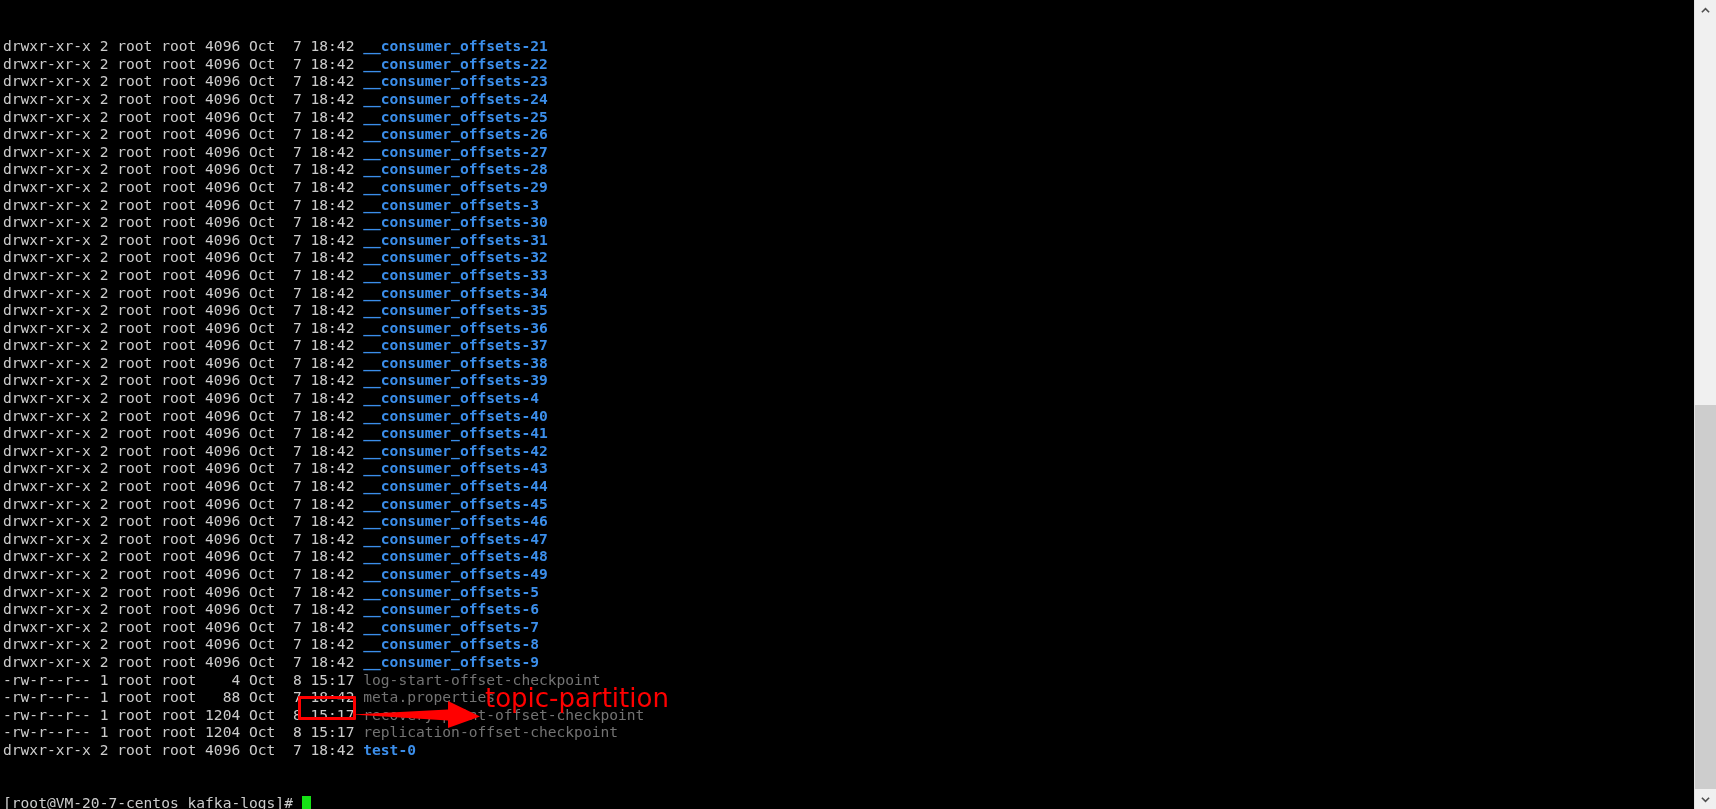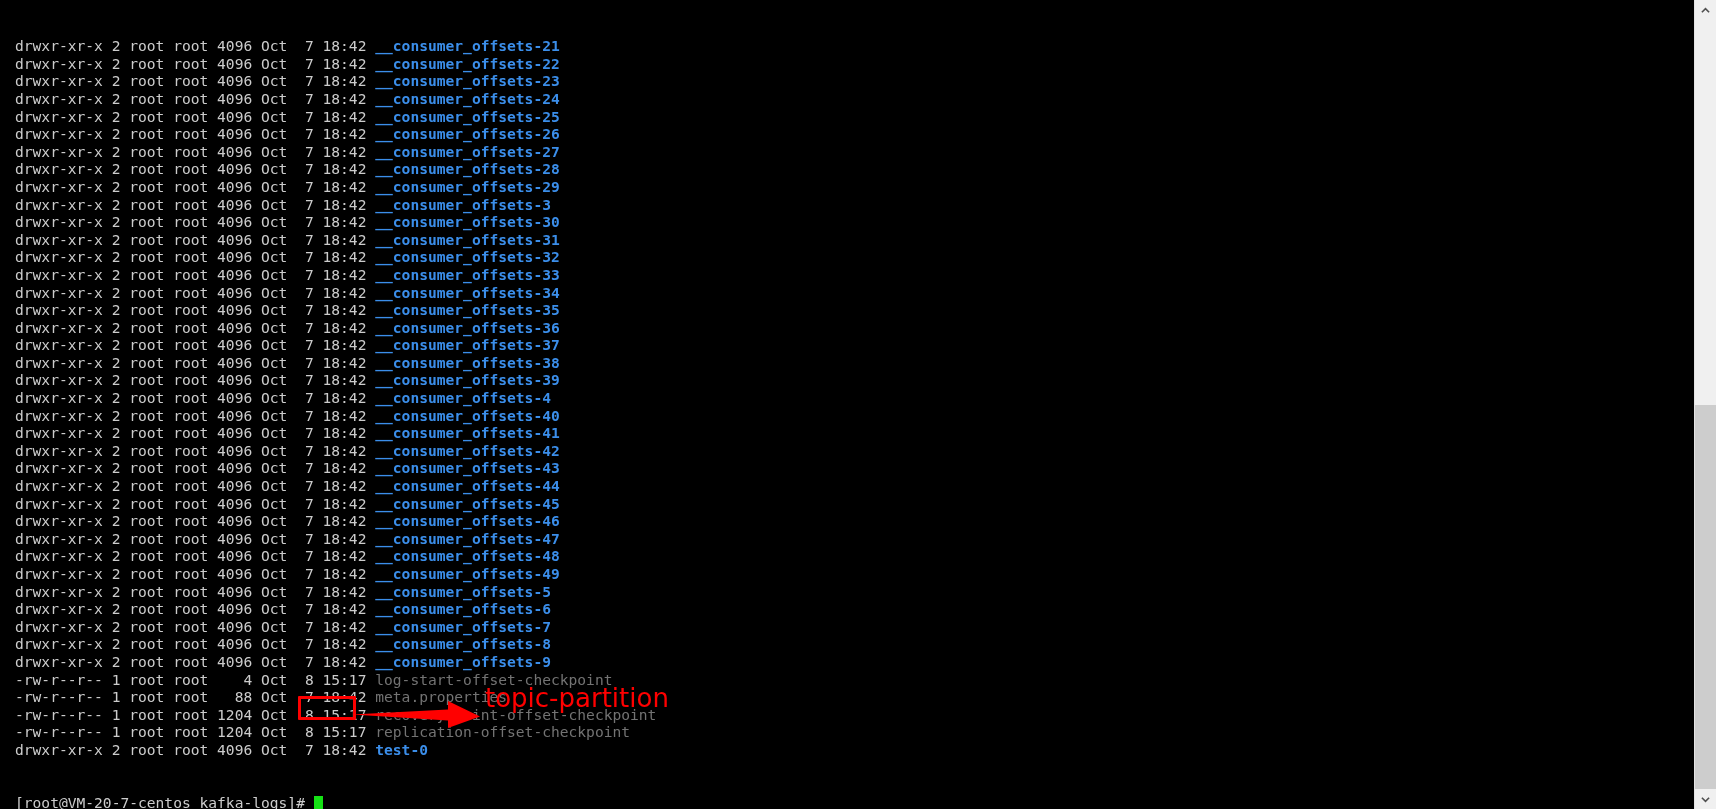--- a/index.html
+++ b/index.html
@@ -10,21 +10,21 @@
   #screen {
     position: relative;
     width: 1716px;
     height: 809px;
     background: #000000;
     overflow: hidden;
   }
   
   #terminal {
     position: absolute;
-    left: 12px;
+    left: 0;
     top: 0;
     width: 1694px;
     height: 691px;
     background: #000000;
     font-family: "DejaVu Sans Mono", "Liberation Mono", monospace;
     font-size: 14.6px;
     line-height: 17.6px;
     color: #cccccc;
     padding: 2px 0 0 3px;
     box-sizing: border-box;

